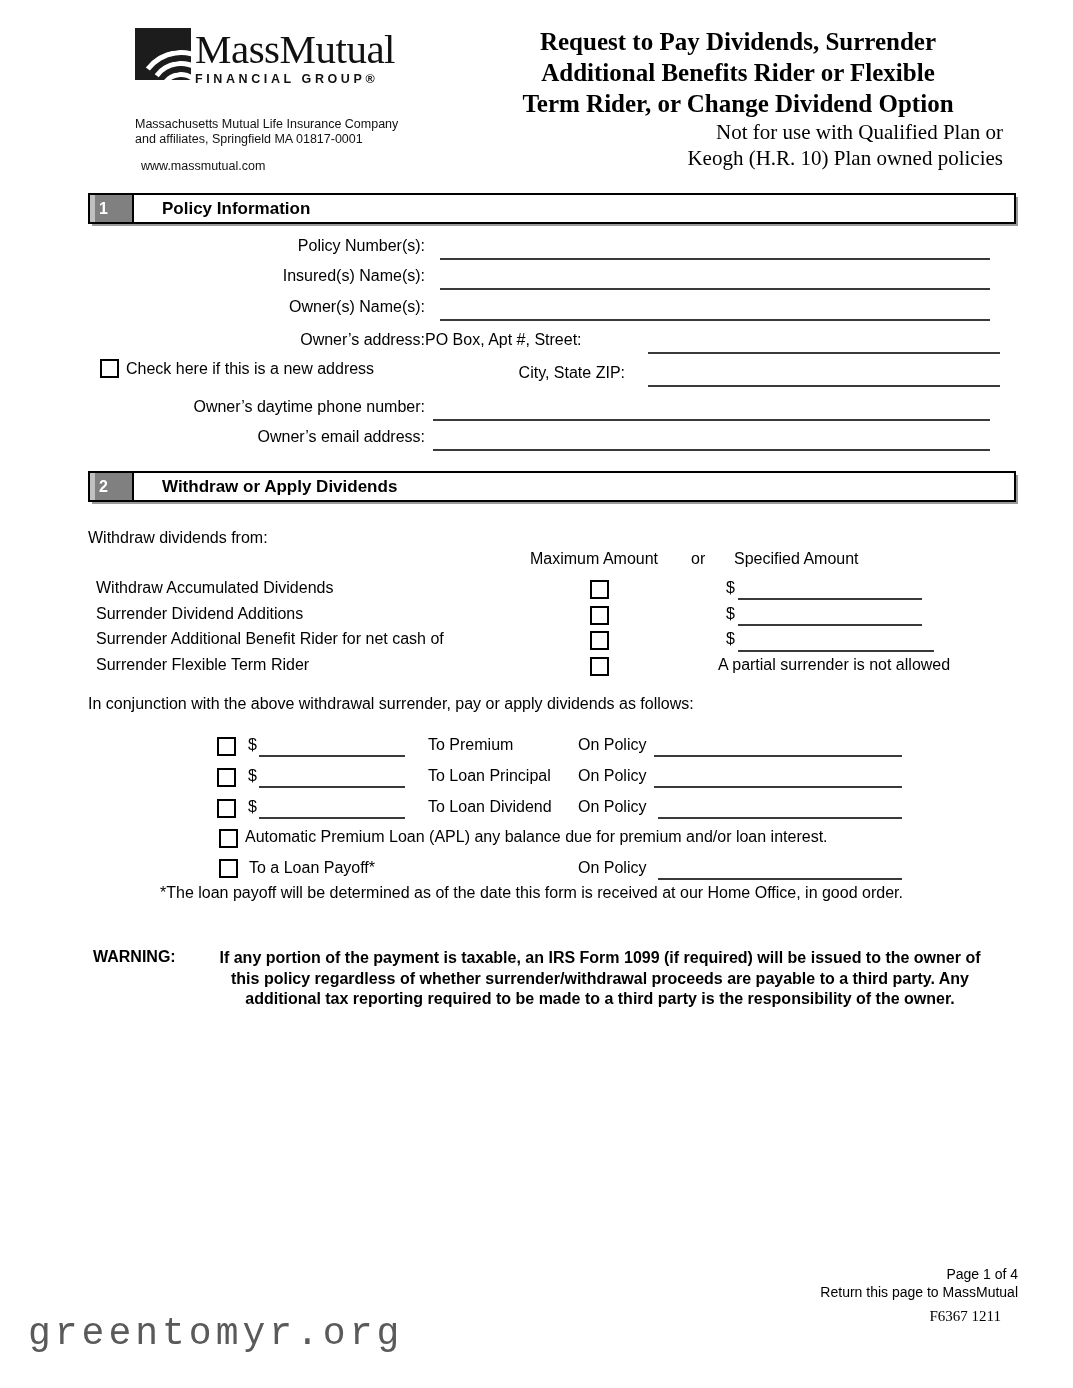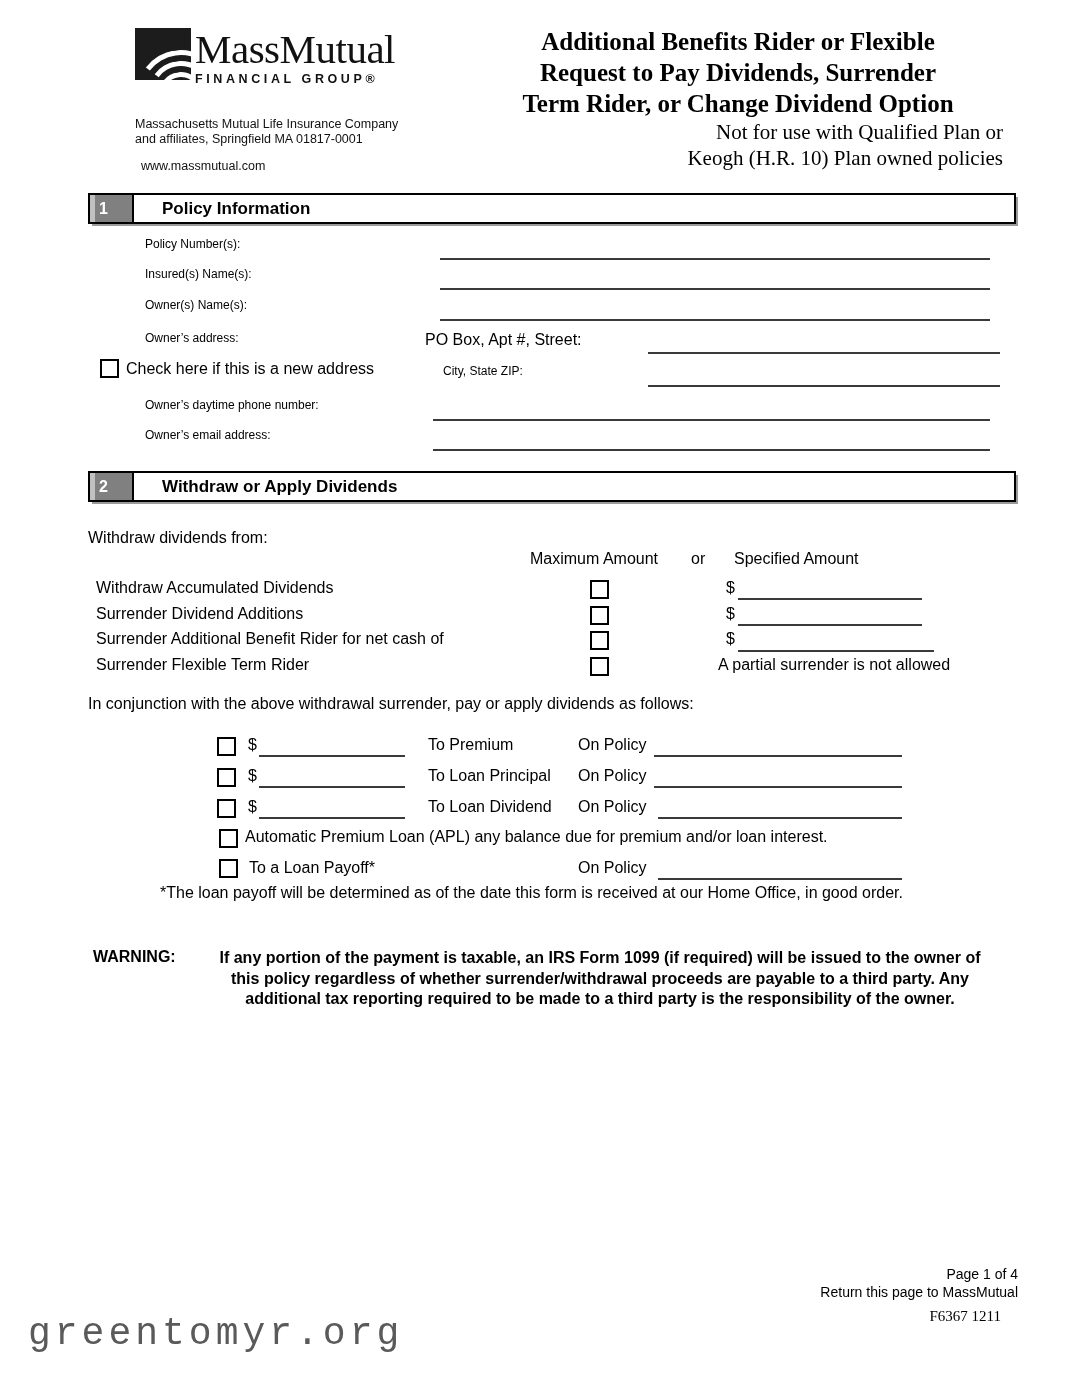--- a/index.html
+++ b/index.html
@@ -174,24 +174,24 @@
 
   
   .abs { position: absolute; }
 
   .f-label {
     font-size: 16px;
     color: #000000;
     white-space: nowrap;
   }
   .f-label-right {
-    font-size: 12px;
-    color: #000000;
-    white-space: nowrap;
-    text-align: left;
+    font-size: 16px;
+    color: #000000;
+    white-space: nowrap;
+    text-align: right;
   }
 
   .rule {
     position: absolute;
     height: 0;
     border-bottom: 2px solid #3a3a3a;
   }
 
   .cbox {
     position: absolute;
@@ -269,22 +269,22 @@
   </div>
 
   <div id="company-lines">
     <div>Massachusetts Mutual Life Insurance Company</div>
     <div>and affiliates, Springfield MA 01817-0001</div>
   </div>
 
   <div id="website-line">www.massmutual.com</div>
 
   <div id="title-block">
+    <div class="title-line">Request to Pay Dividends, Surrender</div>
     <div class="title-line">Additional Benefits Rider or Flexible</div>
-    <div class="title-line">Request to Pay Dividends, Surrender</div>
     <div class="title-line">Term Rider, or Change Dividend Option</div>
     <div class="subtitle-line">Not for use with Qualified Plan or</div>
     <div class="subtitle-line">Keogh (H.R. 10) Plan owned policies</div>
   </div>
 </div>
 
 <div class="section-bar" style="top:193px;">
   <div class="section-num">1</div>
   <div class="section-title">Policy Information</div>
 </div>

